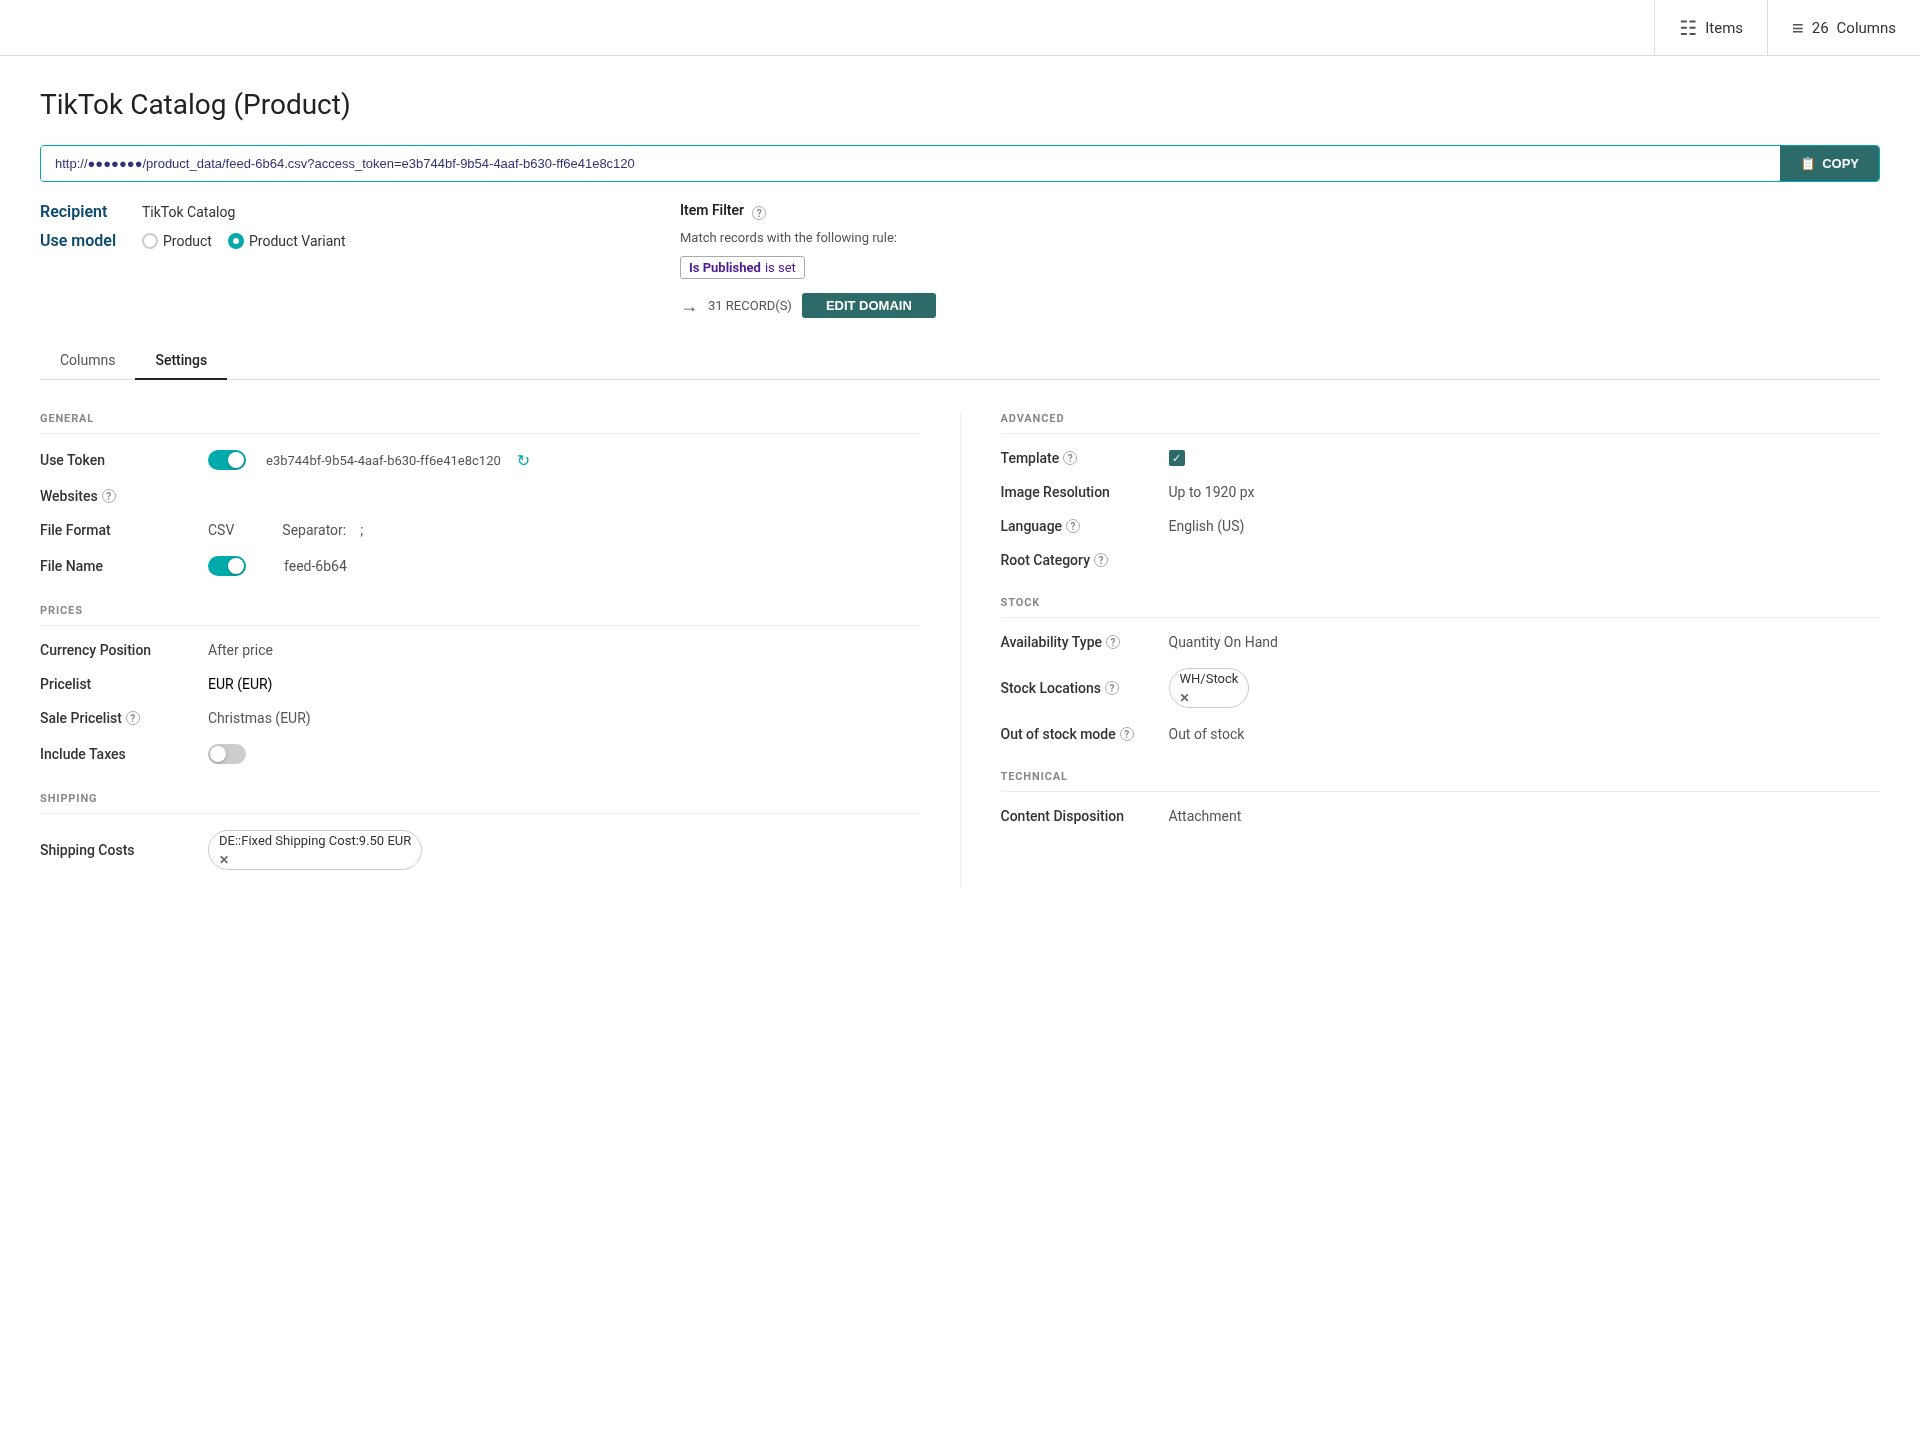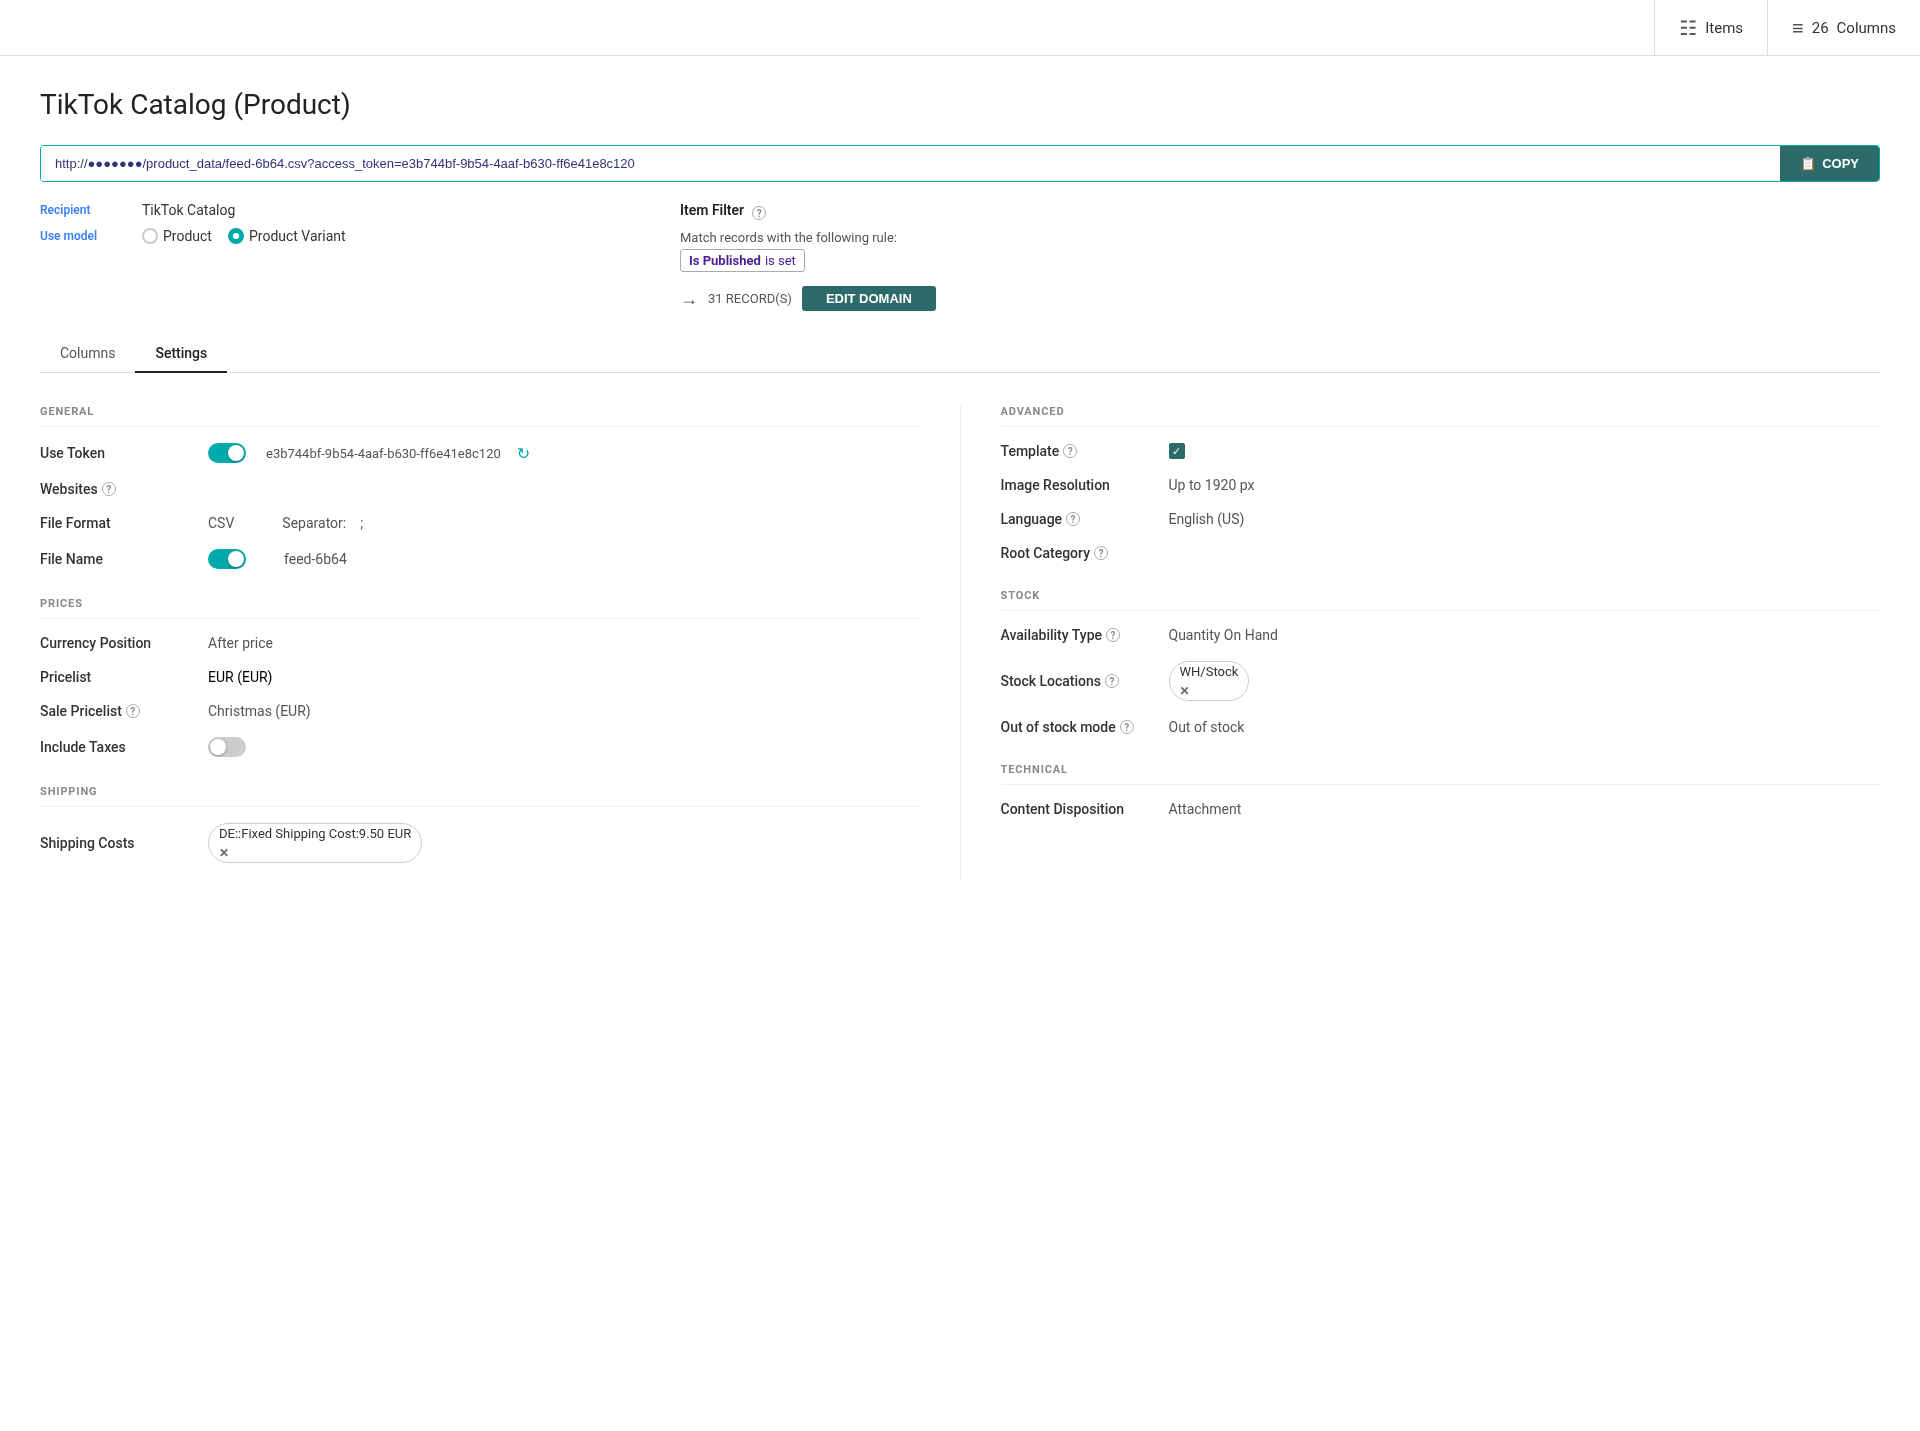--- a/index.html
+++ b/index.html
@@ -90,22 +90,22 @@
     }
     .meta-field {
       display: flex;
       align-items: center;
       margin-bottom: 10px;
       gap: 12px;
     }
     .meta-label {
       font-weight: 600;
       min-width: 90px;
-      color: #3b82f6;
-      font-size: 12px;
+      color: #0c4a6e;
+      font-size: 16px;
     }
     .meta-value {
       color: #333;
       font-size: 14px;
     }
     .radio-group {
       display: flex;
       align-items: center;
       gap: 16px;
     }
@@ -143,21 +143,21 @@
     }
     .filter-label {
       font-weight: 600;
       color: #222;
       font-size: 14px;
       margin-bottom: 6px;
     }
     .filter-rule-label {
       color: #555;
       font-size: 13px;
-      margin-bottom: 4px;
+      margin-bottom: 11px;
     }
     .filter-tag {
       display: inline-flex;
       align-items: center;
       gap: 4px;
       border: 1px solid #aaa;
       border-radius: 3px;
       padding: 3px 8px;
       font-size: 13px;
       color: #4c1d95;

